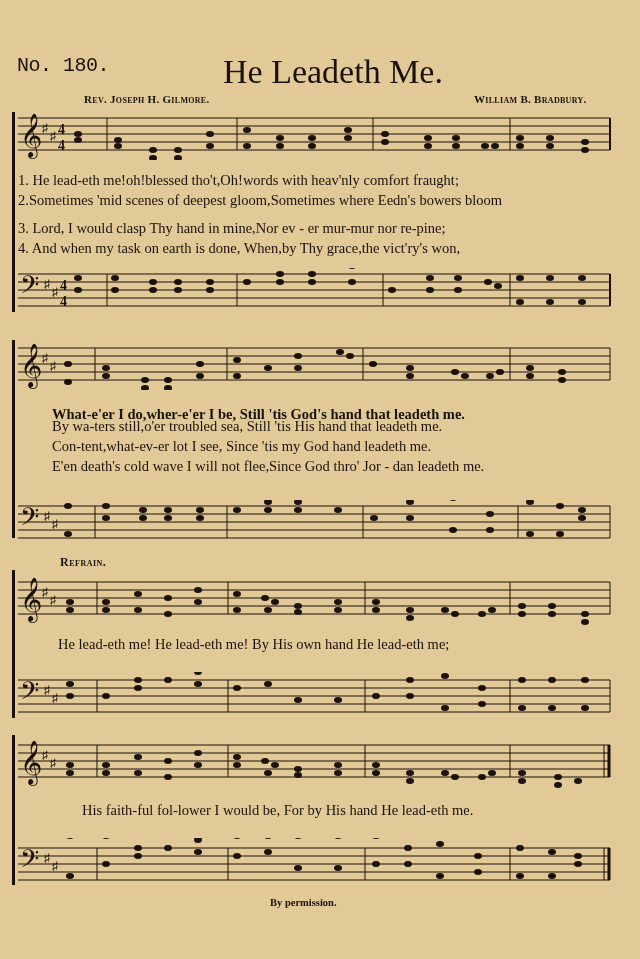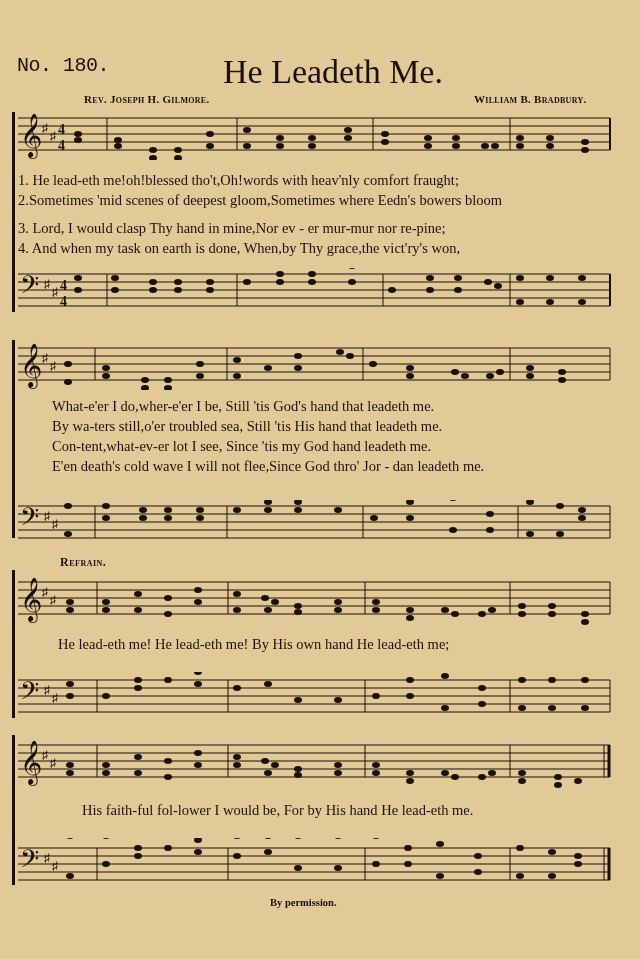--- a/index.html
+++ b/index.html
@@ -186,21 +186,21 @@
     <ellipse cx="490" cy="36" rx="4" ry="3"></ellipse>
       <ellipse cx="500" cy="32" rx="4" ry="3"></ellipse>
     <ellipse cx="530" cy="28" rx="4" ry="3"></ellipse>
       <ellipse cx="530" cy="36" rx="4" ry="3"></ellipse>
     <ellipse cx="562" cy="32" rx="4" ry="3"></ellipse>
       <ellipse cx="562" cy="40" rx="4" ry="3"></ellipse>
   </g>
 </svg>
 
 <div class="abs lyric" style="top:398px;">
-  <span style="left:52px;top:0;">What-e'er  I do,wher-e'er  I  be,  Still 'tis God's hand that leadeth me.</span>
+  <span style="left:52px;top:8px;font-weight:bold;">What-e'er  I do,wher-e'er  I  be,  Still 'tis God's hand that leadeth me.</span>
   <span style="left:52px;top:20px;">By    wa-ters still,o'er troubled sea,  Still 'tis  His  hand that leadeth me.</span>
   <span style="left:52px;top:40px;">Con-tent,what-ev-er   lot  I  see, Since 'tis  my  God  hand leadeth me.</span>
   <span style="left:52px;top:60px;">E'en death's cold wave I will not flee,Since God thro' Jor - dan leadeth me.</span>
 </div>
 
 <svg class="staff" style="top:500px" width="640" height="50">
   <g stroke="#1a120a" stroke-width="1">
     <line x1="18" y1="6" x2="610" y2="6"></line>
       <line x1="18" y1="14" x2="610" y2="14"></line>
       <line x1="18" y1="22" x2="610" y2="22"></line>

